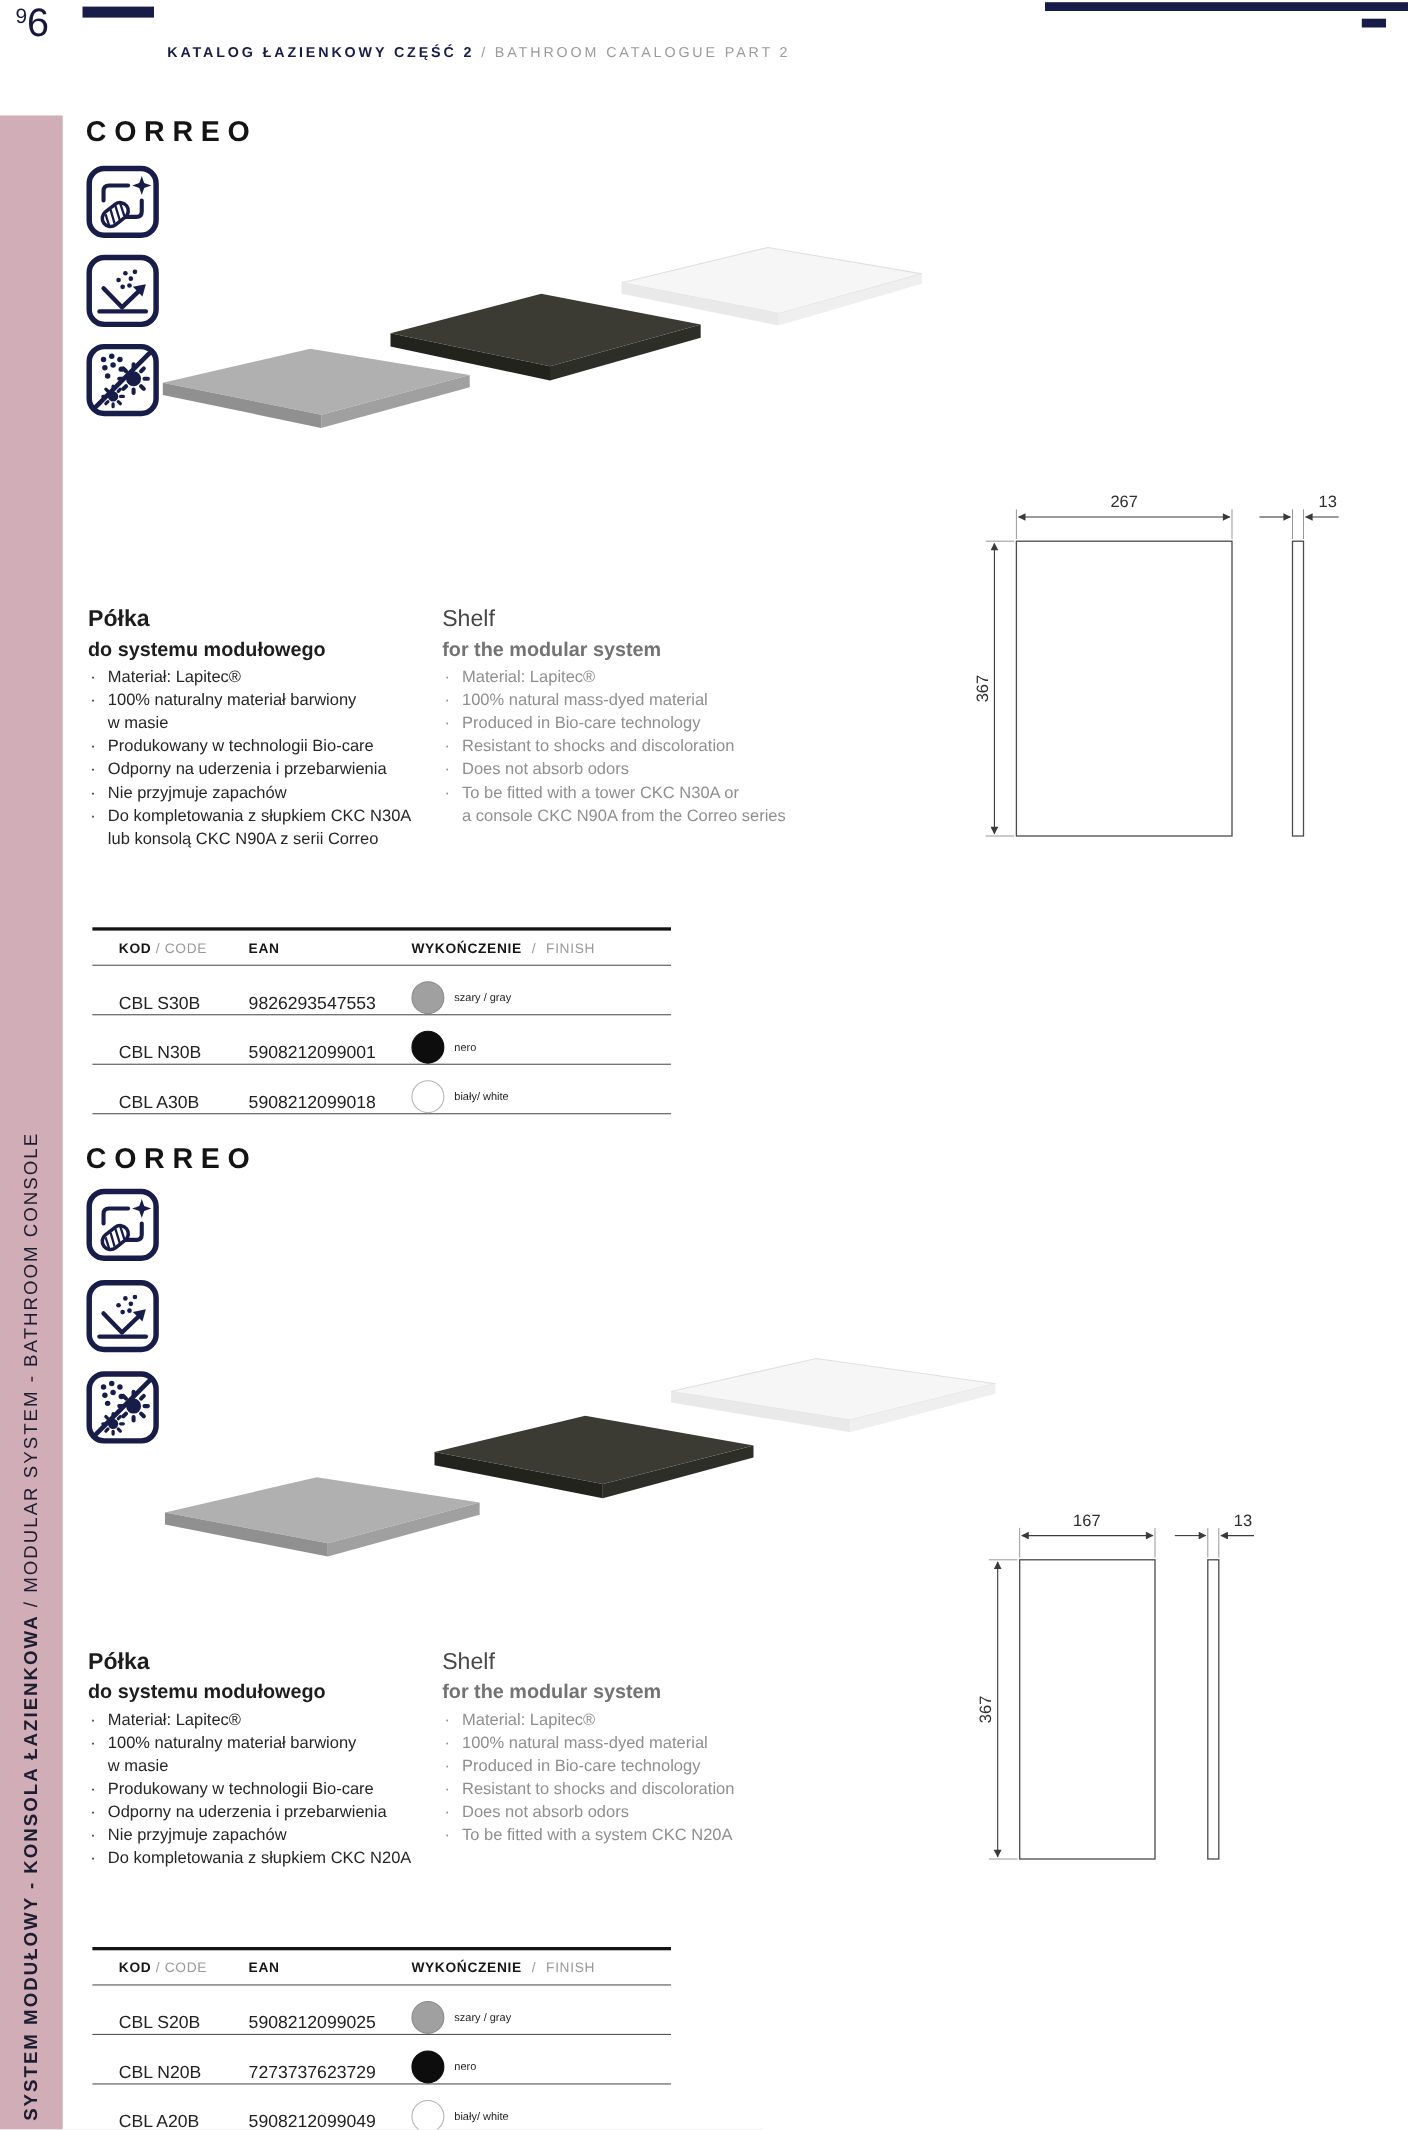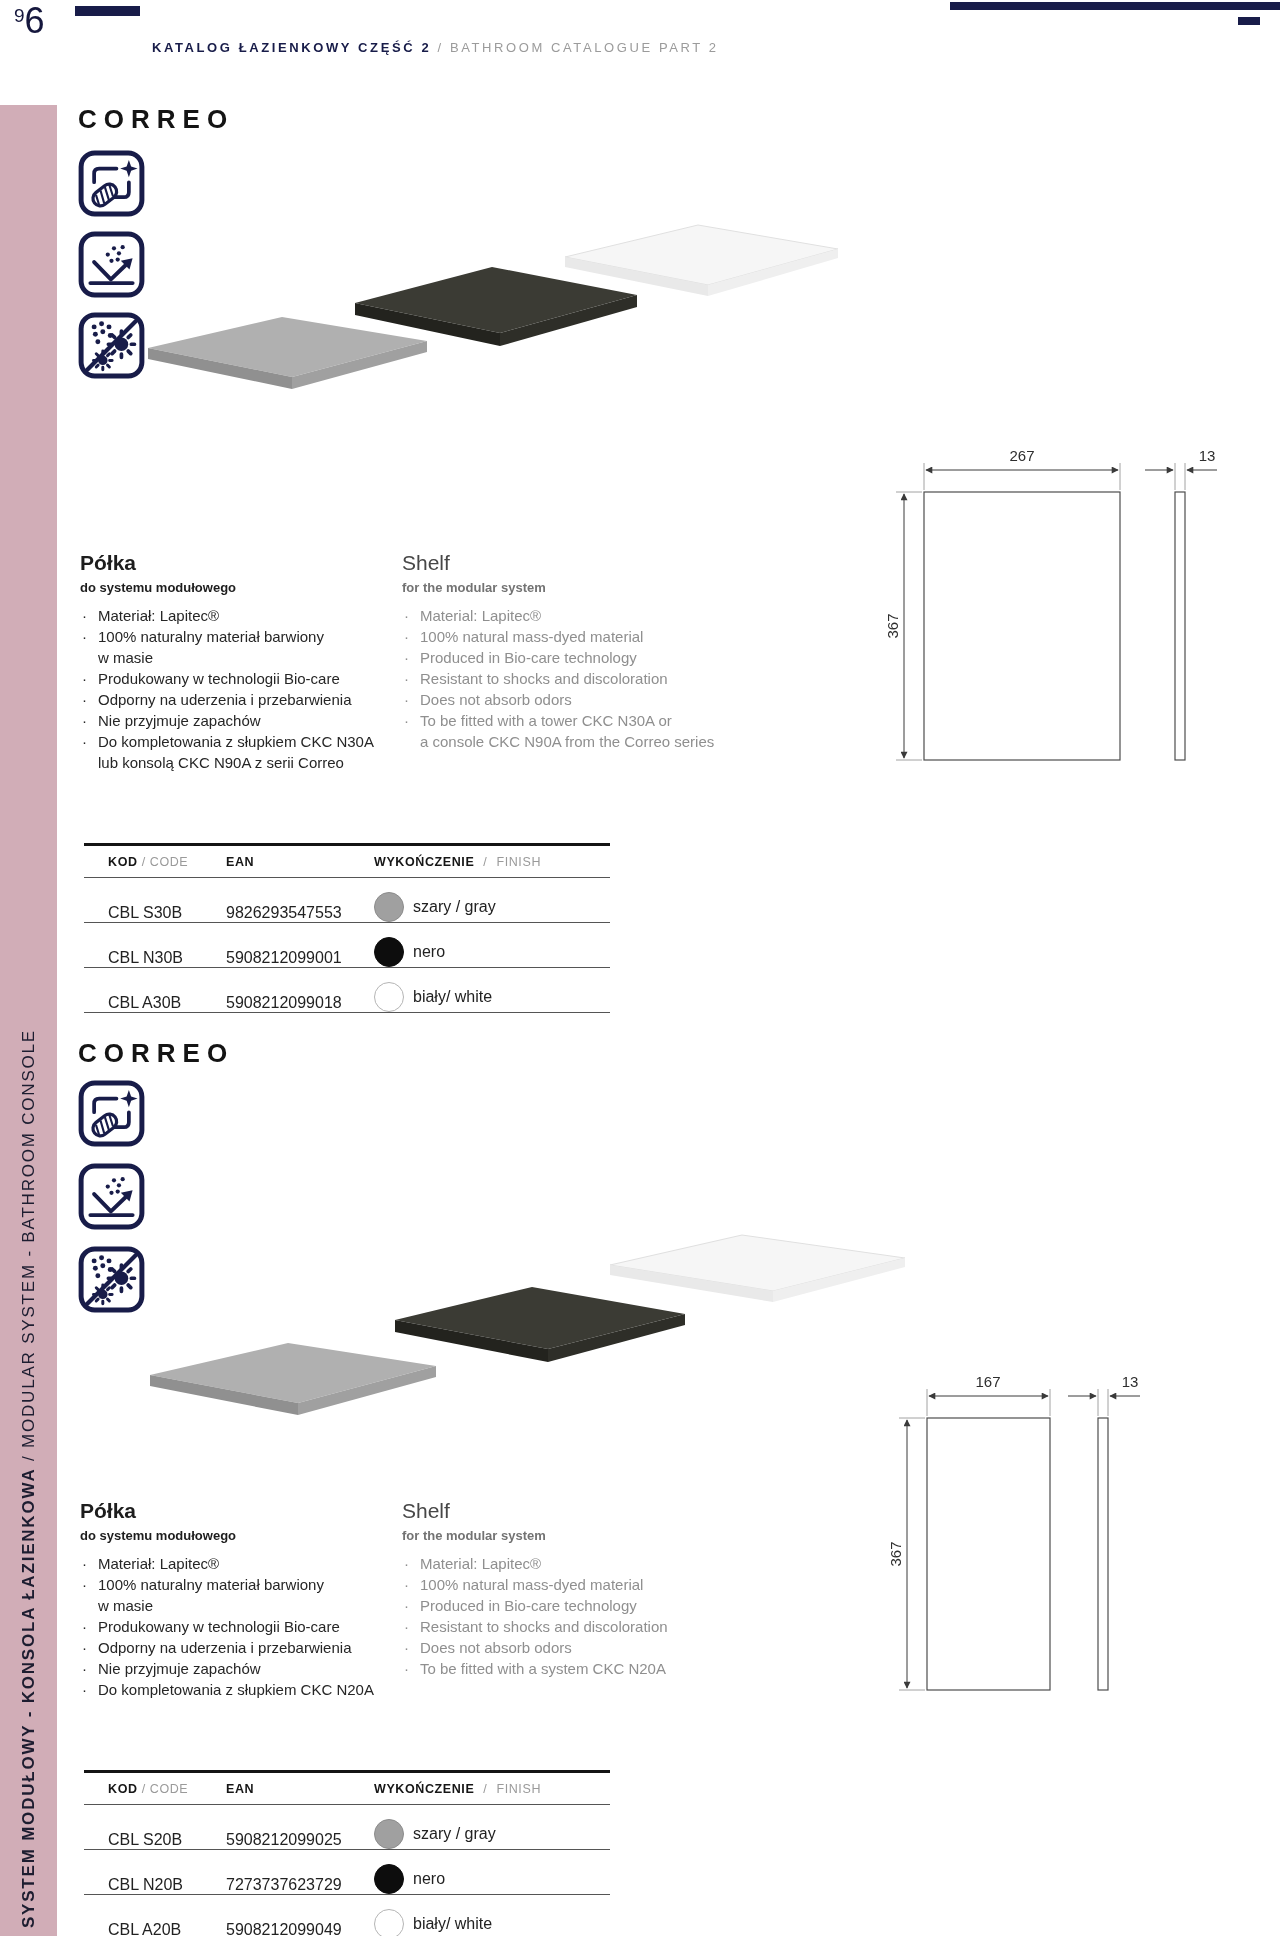--- a/index.html
+++ b/index.html
@@ -25,21 +25,21 @@
   .sb-sep,.sb-en{font-weight:400;}
 
   
   .brand{position:absolute;left:78px;font-size:26px;font-weight:bold;letter-spacing:7px;color:#141414;}
   .ficon{position:absolute;left:78px;width:67px;height:67px;}
   .ficon svg{width:100%;height:100%;display:block;}
 
   
   .ptitle{position:absolute;font-size:21px;font-weight:bold;color:#1d1d1d;}
   .ptitle.en{font-weight:400;color:#474747;}
-  .psub{position:absolute;font-size:13px;font-weight:bold;color:#1d1d1d;}
+  .psub{position:absolute;font-size:18px;font-weight:bold;color:#1d1d1d;}
   .psub.en{color:#737373;}
   .bullets{position:absolute;font-size:15px;line-height:21px;}
   .bullets.pl{width:315px;color:#262626;}
   .bullets.en{width:335px;color:#8f8f8f;}
   .bullet{display:flex;}
   .bdot{flex:none;width:16px;padding-left:2px;}
   .btxt{white-space:pre-line;}
 
   
   .imgwrap{position:absolute;}
@@ -50,21 +50,21 @@
   .spec-table{position:absolute;width:526px;border-top:3px solid #141414;}
   .thead{display:flex;align-items:center;height:31px;border-bottom:1px solid #555;font-size:12.5px;letter-spacing:0.6px;}
   .hb{font-weight:bold;color:#161616;}
   .hsep,.hg{color:#9a9a9a;font-weight:400;}
   .trow{display:flex;align-items:flex-end;height:44px;border-bottom:1px solid #555;font-size:16px;color:#222;}
   .tc{box-sizing:border-box;padding-left:10px;}
   .tc.code{width:132px;padding-left:24px;}
   .tc.ean{width:148px;}
   .tc.finish{flex:1;display:flex;align-items:center;gap:9px;}
   .swatch{flex:none;width:28px;height:28px;border-radius:50%;border:1px solid transparent;}
-  .flabel{font-size:16px;}
+  .flabel{font-size:10px;}
 </style>
 </head>
 <body>
 
 <div class="page">
 
   <div class="pagenum">
     <span class="pn-super">9</span>
     <span class="pn-main">6</span>
   </div>

